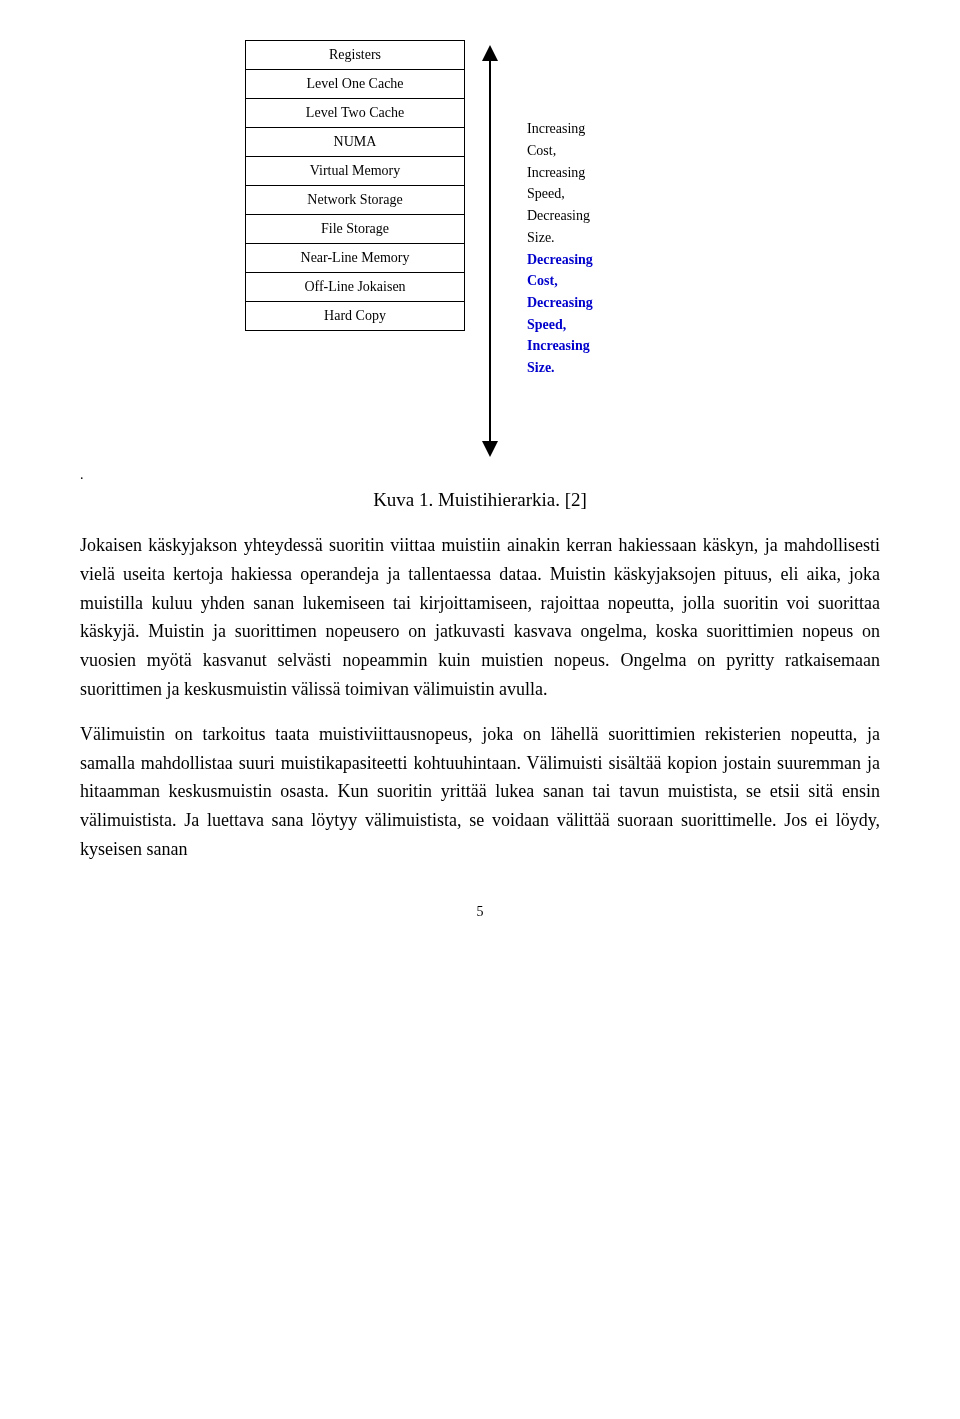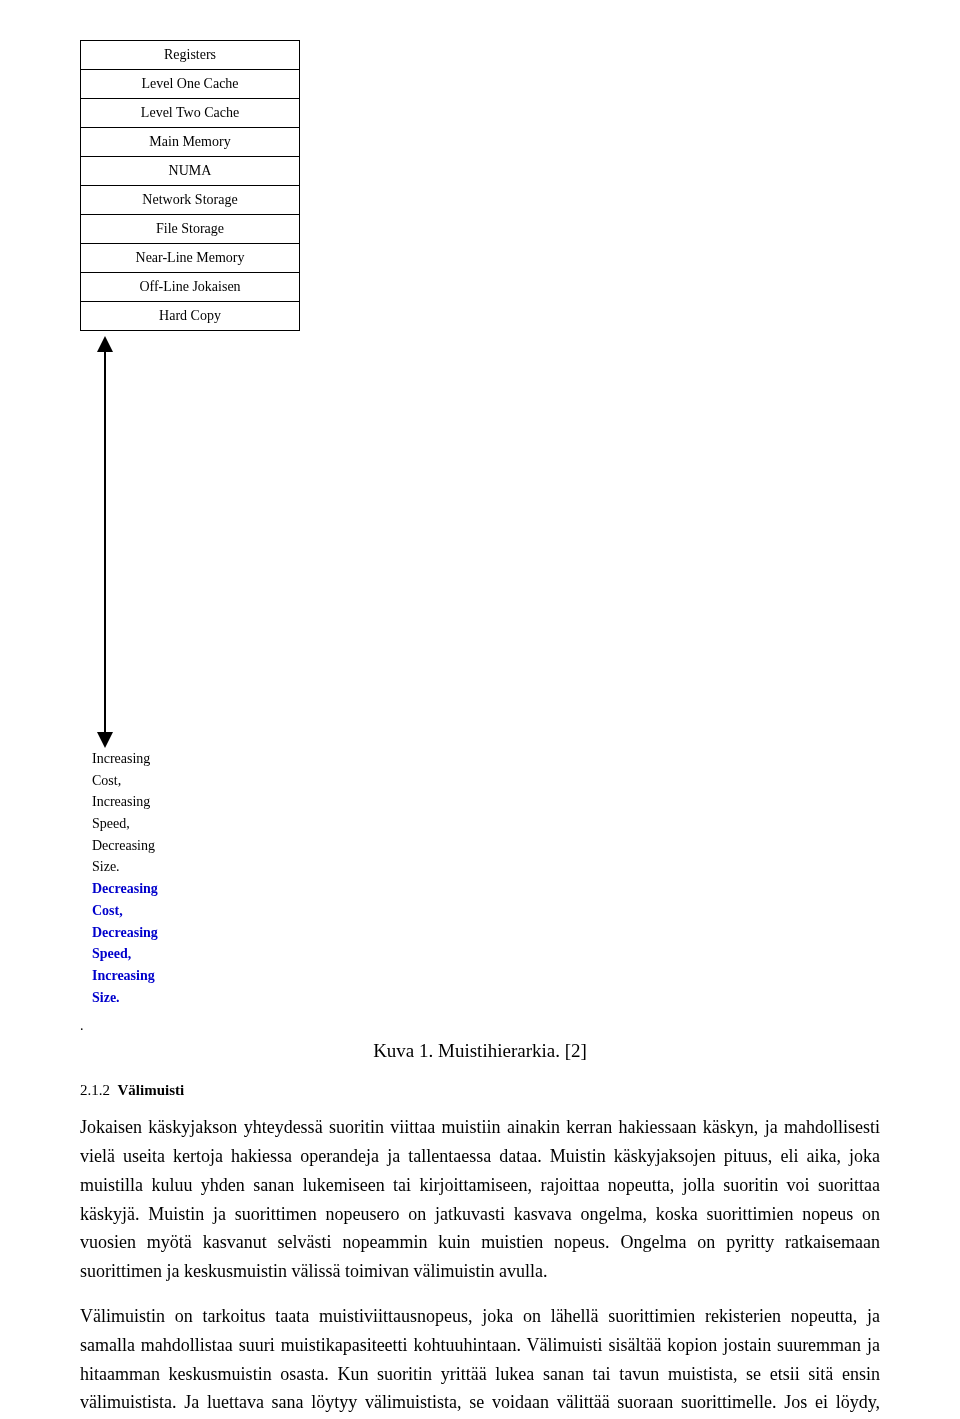--- a/index.html
+++ b/index.html
@@ -84,21 +84,21 @@
     }
 
     .dot-line {
       text-align: left;
       margin-bottom: 6px;
       font-size: 14px;
     }
 
     .vertical-wrapper {
       display: flex;
-      flex-direction: column;
+      flex-direction: row;
       align-items: stretch;
       justify-content: center;
       margin-bottom: 10px;
       gap: 0;
     }
 
     .table-col {
       display: flex;
       flex-direction: column;
     }
@@ -151,24 +151,24 @@
         <tr>
               <td>Registers</td>
             </tr>
             <tr>
               <td>Level One Cache</td>
             </tr>
             <tr>
               <td>Level Two Cache</td>
             </tr>
             <tr>
-              <td>Main Memory</td>
-            </tr>
-            <tr>
               <td>NUMA</td>
+            </tr>
+            <tr>
+              <td>Virtual Memory</td>
             </tr>
             <tr>
               <td>Network Storage</td>
             </tr>
             <tr>
               <td>File Storage</td>
             </tr>
             <tr>
               <td>Near-Line Memory</td>
             </tr>
@@ -201,22 +201,18 @@
 Speed,
 Increasing
 Size.</div>
     </div>
   </div>
 
   <div class="dot-line">.</div>
 
   <div class="figure-caption">Kuva 1. Muistihierarkia. [2]</div>
 
-  <div class="section-heading">
-    <span class="section-number">2.1.2</span>
-    <span>Välimuisti</span>
-  </div>
 
   <p class="body-text" id="para1">Jokaisen käskyjakson yhteydessä suoritin viittaa muistiin ainakin kerran hakiessaan käskyn, ja mahdollisesti vielä useita kertoja hakiessa operandeja ja tallentaessa dataa. Muistin käskyjaksojen pituus, eli aika, joka muistilla kuluu yhden sanan lukemiseen tai kirjoittamiseen, rajoittaa nopeutta, jolla suoritin voi suorittaa käskyjä. Muistin ja suorittimen nopeusero on jatkuvasti kasvava ongelma, koska suorittimien nopeus on vuosien myötä kasvanut selvästi nopeammin kuin muistien nopeus. Ongelma on pyritty ratkaisemaan suorittimen ja keskusmuistin välissä toimivan välimuistin avulla.</p>
   <p class="body-text" id="para2">Välimuistin on tarkoitus taata muistiviittausnopeus, joka on lähellä suorittimien rekisterien nopeutta, ja samalla mahdollistaa suuri muistikapasiteetti kohtuuhintaan. Välimuisti sisältää kopion jostain suuremman ja hitaamman keskusmuistin osasta. Kun suoritin yrittää lukea sanan tai tavun muistista, se etsii sitä ensin välimuistista. Ja luettava sana löytyy välimuistista, se voidaan välittää suoraan suorittimelle. Jos ei löydy, kyseisen sanan</p>
 
   <div class="page-number">5</div>
 </div>
 
 </body></html>

